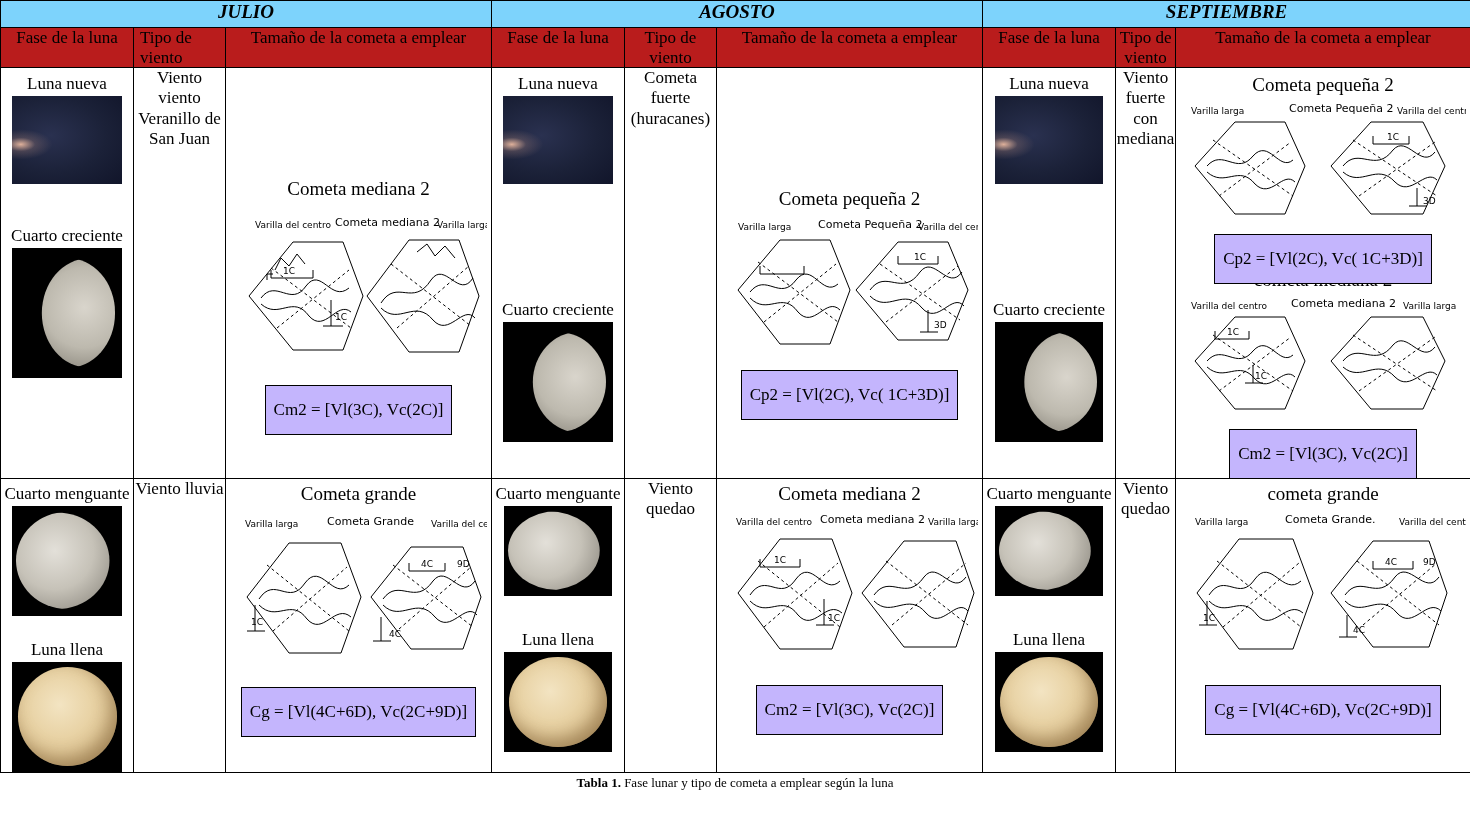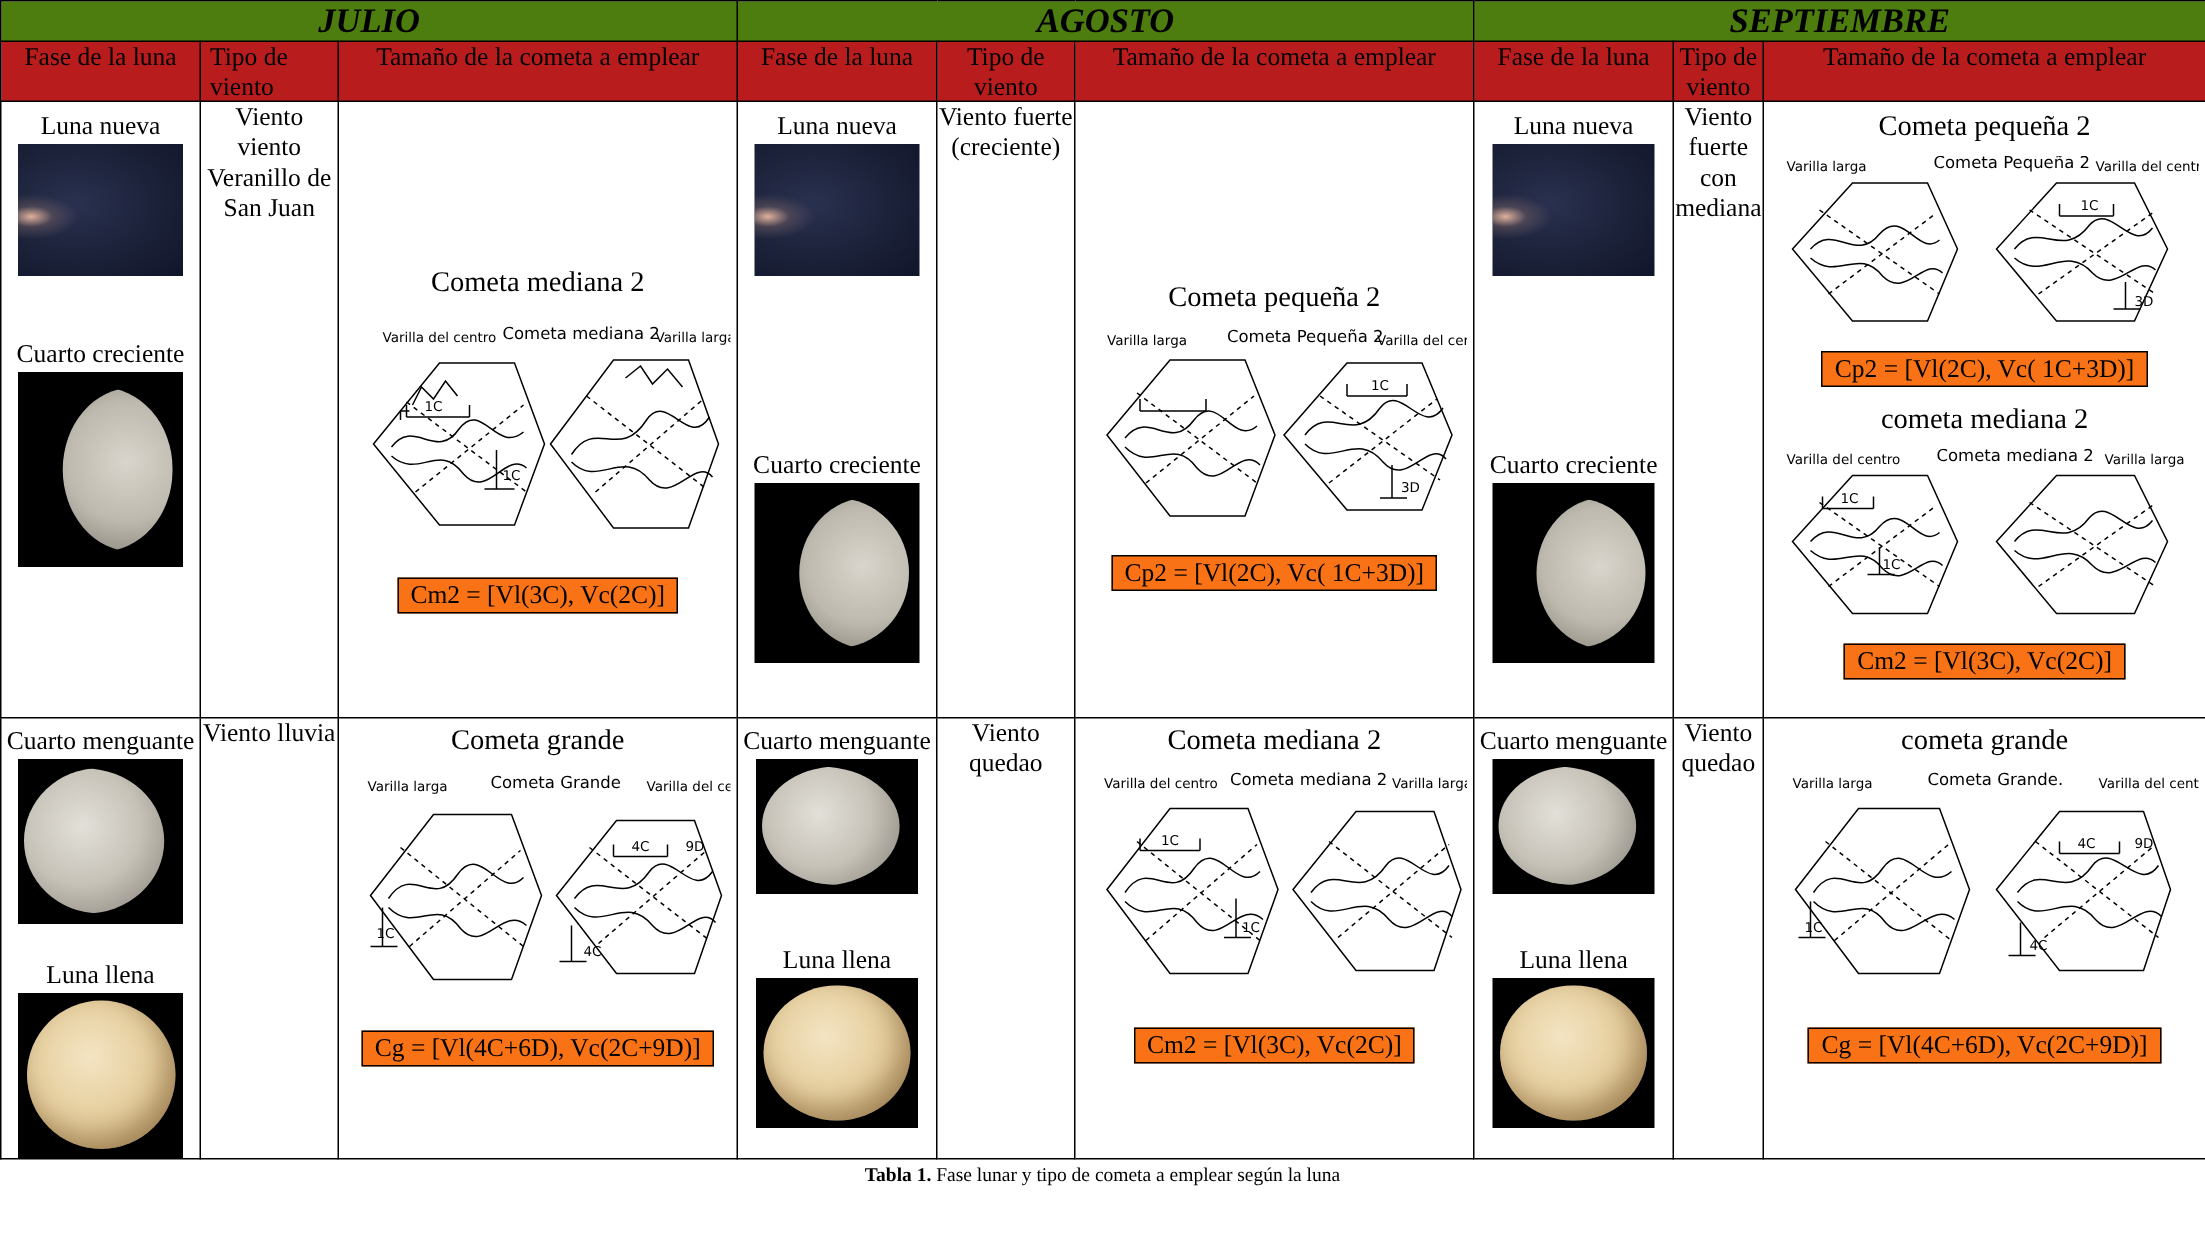--- a/index.html
+++ b/index.html
@@ -14,25 +14,25 @@
     border-collapse:collapse;
     table-layout:fixed;
     width:1470px;
   }
   table.kite td, table.kite th{
     border:1px solid #000;
     vertical-align:top;
     padding:0;
   }
   .month-head{
-    background:#4d7c0f;
+    background:#7dd3fc;
     text-align:center;
     font-style:italic;
     font-weight:bold;
-    font-size:23px;
+    font-size:19px;
     height:26px;
     padding:2px 0;
     margin-top:19px;
   }
   .col-head{
     background:#b91c1c;
     text-align:center;
     font-size:17px;
     padding:5px 4px;
     vertical-align:middle;
@@ -107,23 +107,23 @@
     margin:12px 0 8px 0;
   }
   .kite-figure{
     position:relative;
     margin:0 auto;
   }
   .kite-figure svg{display:block;margin:0 auto;}
   .formula{
     display:inline-block;
     border:1px solid #000;
-    background:#f97316;
+    background:#c4b5fd;
     font-size:17px;
-    padding:1px 8px;
+    padding:14px 8px;
     margin-top:2px;
   }
   .hand-label{
     font-size:9px;
     font-family:"DejaVu Sans", sans-serif;
   }
 </style>
 </head>
 <body>
 
@@ -209,21 +209,21 @@
       <div class="phase-block">
         <div class="phase-label">Luna nueva</div>
         <div class="moon-img moon-new" style="width:110px;height:88px"></div>
       </div>
       <div class="phase-block" style="margin-top:110px">
         <div class="phase-label">Cuarto creciente</div>
         <div class="moon-img moon-cq" style="width:110px;height:120px"></div>
       </div>
     </td>
 
-    <td class="wind-cell">Viento fuerte (creciente)</td>
+    <td class="wind-cell">Cometa fuerte (huracanes)</td>
 
     <td class="kite-cell">
       <div class="kite-title" style="margin-top:120px">Cometa pequeña 2</div>
       <div class="kite-figure" style="width:256px;height:180px">
         <svg width="256" height="150" viewBox="0 0 256 150">
           <g stroke="#000" fill="none" stroke-width="1">
             <polygon points="16,72 58,22 108,22 128,72 108,126 58,126"></polygon>
             <polygon points="134,72 176,24 226,24 246,72 226,122 176,122"></polygon>
             <path d="M28,74 C44,54 58,84 74,62 C90,42 100,80 116,66"></path>
             <path d="M28,80 C46,98 60,72 76,94 C92,112 104,78 118,92"></path>

